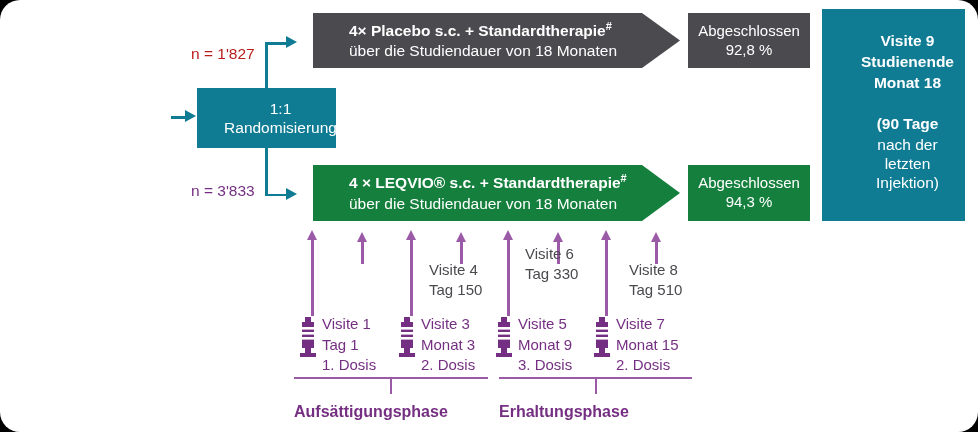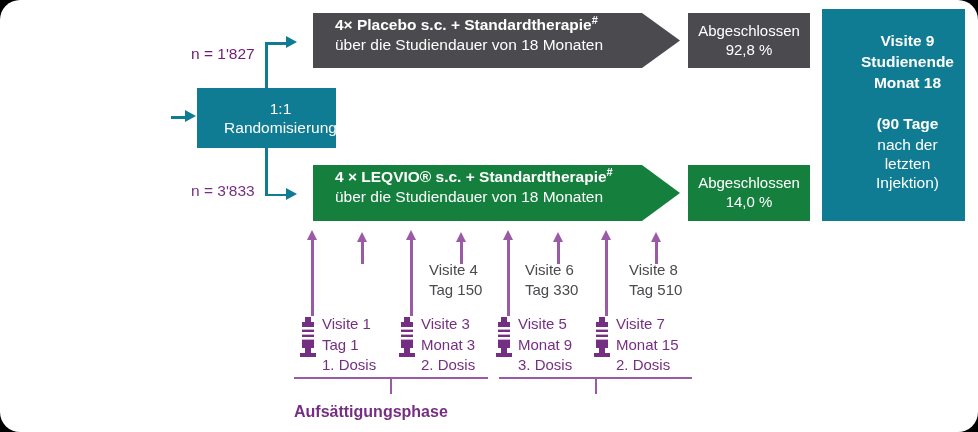--- a/index.html
+++ b/index.html
@@ -68,29 +68,30 @@
   #split-dn-h { left: 265px; top: 193.5px; width: 23px; height: 2.5px; background:#0f7c94; }
   #split-dn-head {
     left: 286px; top: 188px; width: 0; height: 0;
     border-top: 6.5px solid transparent;
     border-bottom: 6.5px solid transparent;
     border-left: 11px solid #0f7c94;
   }
 
   
   .n-label { font-size: 15.5px; white-space: nowrap; }
-  #n-placebo { left: 191px; top: 45px; color: #701a75; }
+  #n-placebo { left: 191px; top: 45px; color: #b91c1c; }
   #n-leqvio  { left: 191px; top: 182px; color: #752f82; }
 
   
   .arrow-bar {
     display: flex;
     flex-direction: column;
+    justify-content: center;
     color: #ffffff;
-    padding-left: 22px;
+    padding-left: 36px;
     clip-path: polygon(0 0, calc(100% - 38px) 0, 100% 50%, calc(100% - 38px) 100%, 0 100%);
   }
   #placebo-bar { left: 313px; top: 13px; width: 367px; height: 55px; }
   #leqvio-bar  { left: 313px; top: 165px; width: 367px; height: 56px; }
   .bar-line1 { font-size: 15.5px; font-weight: bold; line-height: 1.3; }
   .bar-line2 { font-size: 15.5px; line-height: 1.35; }
   .sup { font-size: 11px; vertical-align: super; }
 
   
   #placebo-complete { left: 688px; top: 13px; width: 122px; height: 55px; font-size: 15px; }
@@ -169,21 +170,21 @@
     <span>Abgeschlossen</span>
     <span>92,8 %</span>
   </div>
 
   <div class="abs arrow-bar box-purple" id="leqvio-bar">
     <div class="bar-line1"><span>4 × LEQVIO® s.c. + Standardtherapie</span><span class="sup">#</span></div>
     <div class="bar-line2">über die Studiendauer von 18 Monaten</div>
   </div>
   <div class="abs box box-purple" id="leqvio-complete">
     <span>Abgeschlossen</span>
-    <span>14,0 %</span>
+    <span>94,3 %</span>
   </div>
 
   <div class="abs box box-teal" id="endstudy-box">
     <div class="strong">Visite 9</div>
     <div class="strong">Studienende</div>
     <div class="strong">Monat 18</div>
     <div class="sub">(90 Tage</div>
     <div>nach der</div>
     <div>letzten</div>
     <div>Injektion)</div>
@@ -220,21 +221,21 @@
   </div>
   <div class="arrow-up" style="left:655px; top:232px; height:32px;">
     <div class="head"></div>
       <div class="shaft" style="height:24px;"></div>
   </div>
 
   <div class="visit-even" style="left:429px; top:260px;">
     <div>Visite 4</div>
     <div>Tag 150</div>
   </div>
-  <div class="visit-even" style="left:525px; top:260px;">
+  <div class="visit-even" style="left:525px; top:244px;">
     <div>Visite 6</div>
     <div>Tag 330</div>
   </div>
   <div class="visit-even" style="left:629px; top:260px;">
     <div>Visite 8</div>
     <div>Tag 510</div>
   </div>
 
   <div class="syringe" style="left:297px; top:316px;">
     <svg width="22" height="44" viewBox="0 0 22 44">
@@ -301,14 +302,15 @@
     <div>Monat 15</div>
     <div>2. Dosis</div>
   </div>
 
   <div class="bracket-line" style="left:294px; top:377px; width:194px;"></div>
   <div class="bracket-tick" style="left:390px; top:377px;"></div>
   <div class="phase-label" style="left:294px; top:403px; width:194px;">Aufsättigungsphase</div>
 
   <div class="bracket-line" style="left:499px; top:377px; width:193px;"></div>
   <div class="bracket-tick" style="left:595px; top:377px;"></div>
+  <div class="phase-label" style="left:499px; top:403px; width:193px;">Erhaltungsphase</div>
 
 </div>
 
 </body></html>

